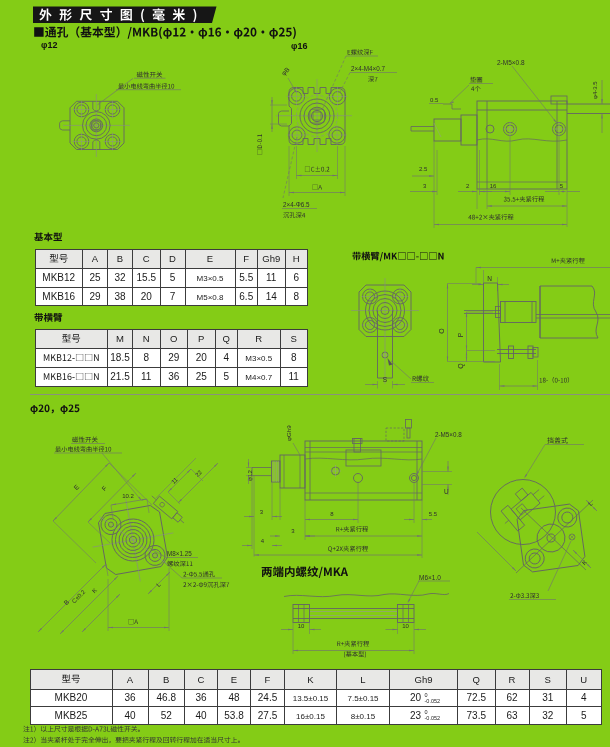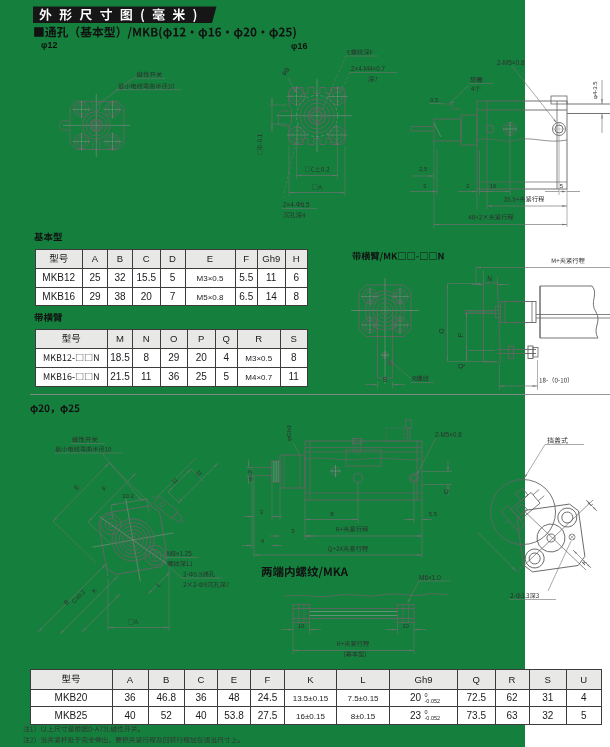--- a/index.html
+++ b/index.html
@@ -1,15 +1,15 @@
 <!DOCTYPE html>
 <html><head><meta charset="utf-8"><style>
 html,body{margin:0;padding:0;background:#fff;width:610px;height:747px;overflow:hidden}
 *{box-sizing:border-box}
-#pg{position:relative;width:525px;height:747px;background:#15803d;font-family:"Liberation Sans",sans-serif}
+#pg{position:relative;width:610px;height:747px;background:#84cc16;font-family:"Liberation Sans",sans-serif}
 </style></head><body>
 <div id="pg">
 <svg width="610" height="747" viewBox="0 0 610 747" style="position:absolute;left:0;top:0">
 <path d="M33,6.5 L216.5,6.5 L212,23 L33,23 Z" fill="#161616"></path>
 <path transform="translate(39,19.5)" d="M2.6 -11.05C2.2 -8.81 1.42 -6.64 0.29 -5.34C0.65 -5.11 1.33 -4.62 1.6 -4.35C2.26 -5.21 2.83 -6.37 3.3 -7.67H5.26C5.08 -6.56 4.82 -5.6 4.47 -4.75C4 -5.11 3.46 -5.51 3.04 -5.81L2.11 -4.75C2.61 -4.34 3.29 -3.81 3.78 -3.35C2.94 -1.95 1.77 -0.95 0.33 -0.29C0.71 -0.01 1.36 0.64 1.62 1.03C4.58 -0.45 6.51 -3.61 7.14 -8.88L6.02 -9.2L5.72 -9.15H3.78C3.93 -9.68 4.06 -10.23 4.17 -10.78ZM7.66 -11.04V1.17H9.29V-5.54C10.09 -4.69 10.96 -3.74 11.4 -3.09L12.73 -4.15C12.1 -4.97 10.78 -6.24 9.88 -7.12L9.29 -6.69V-11.04Z M30.89 -10.85C30.16 -9.8 28.73 -8.75 27.53 -8.15C27.92 -7.85 28.38 -7.38 28.64 -7.05C29.98 -7.83 31.39 -8.97 32.37 -10.26ZM31.16 -7.28C30.39 -6.16 28.94 -5.04 27.71 -4.38C28.1 -4.08 28.55 -3.63 28.81 -3.29C30.14 -4.12 31.59 -5.36 32.59 -6.68ZM31.38 -3.81C30.5 -2.21 28.78 -0.88 27.04 -0.13C27.43 0.21 27.88 0.74 28.13 1.13C30.04 0.16 31.76 -1.34 32.86 -3.24ZM25.07 -8.84V-6.03H23.58V-8.84ZM20.62 -6.03V-4.59H22.11C22.05 -2.86 21.72 -1.14 20.46 0.19C20.81 0.43 21.36 0.95 21.6 1.26C23.15 -0.34 23.5 -2.46 23.57 -4.59H25.07V1.16H26.6V-4.59H27.86V-6.03H26.6V-8.84H27.69V-10.28H20.85V-8.84H22.12V-6.03Z M42.49 -10.61V-6.72C42.49 -4.64 42.36 -1.79 40.67 0.12C41.04 0.31 41.74 0.9 42 1.22C43.45 -0.43 43.95 -2.94 44.1 -5.07H46.87C47.72 -2.03 49.14 0.08 51.93 1.07C52.16 0.62 52.65 -0.05 53.01 -0.38C50.59 -1.1 49.19 -2.78 48.49 -5.07H51.81V-10.61ZM44.16 -9.09H50.18V-6.59H44.16V-6.72Z M62.45 -5.16C63.33 -4.19 64.3 -2.83 64.67 -1.95L66.11 -2.85C65.7 -3.77 64.67 -5.04 63.78 -5.97ZM68.4 -11.04V-8.44H61.18V-6.88H68.4V-0.9C68.4 -0.6 68.27 -0.49 67.96 -0.49C67.61 -0.49 66.5 -0.48 65.41 -0.53C65.68 -0.08 66.01 0.71 66.11 1.2C67.49 1.21 68.54 1.14 69.19 0.88C69.83 0.62 70.06 0.17 70.06 -0.88V-6.88H73.03V-8.44H70.06V-11.04Z M81.74 -10.54V1.17H83.23V0.7H91.32V1.17H92.89V-10.54ZM84.26 -1.81C86 -1.61 88.14 -1.12 89.44 -0.66H83.23V-4.54C83.45 -4.22 83.69 -3.78 83.79 -3.48C84.5 -3.65 85.22 -3.87 85.94 -4.15L85.45 -3.47C86.55 -3.25 87.92 -2.78 88.69 -2.42L89.33 -3.38C88.59 -3.7 87.36 -4.08 86.33 -4.3C86.68 -4.46 87.04 -4.62 87.38 -4.8C88.38 -4.29 89.5 -3.9 90.63 -3.65C90.77 -3.94 91.06 -4.34 91.32 -4.63V-0.66H89.61L90.28 -1.72C88.94 -2.16 86.74 -2.64 84.96 -2.82ZM86.05 -9.15C85.43 -8.2 84.34 -7.27 83.28 -6.68C83.58 -6.46 84.08 -6.01 84.31 -5.75C84.57 -5.92 84.83 -6.11 85.1 -6.33C85.39 -6.07 85.7 -5.82 86.03 -5.59C85.14 -5.24 84.17 -4.95 83.23 -4.77V-9.15ZM86.19 -9.15H91.32V-4.84C90.42 -5 89.51 -5.25 88.69 -5.56C89.58 -6.17 90.33 -6.89 90.86 -7.7L89.99 -8.22L89.77 -8.15H86.91C87.07 -8.35 87.22 -8.55 87.35 -8.75ZM87.33 -6.19C86.86 -6.43 86.44 -6.71 86.09 -7.01H88.6C88.24 -6.71 87.79 -6.43 87.33 -6.19Z M104.06 2.63 105.24 2.12C104.15 0.22 103.65 -1.96 103.65 -4.09C103.65 -6.23 104.15 -8.42 105.24 -10.32L104.06 -10.83C102.82 -8.81 102.11 -6.69 102.11 -4.09C102.11 -1.49 102.82 0.62 104.06 2.63Z M117.09 -7.66H122.11V-7.01H117.09ZM115.53 -8.53V-6.15H123.77V-8.53ZM118.47 -10.8 118.82 -10.18H113.71V-9H125.53V-10.18H120.56C120.38 -10.5 120.15 -10.89 119.94 -11.19ZM113.86 -5.64V-3.34H115.21V-4.63H122.21C120.6 -4.3 117.95 -4.06 115.74 -3.94C115.84 -3.72 115.96 -3.35 115.99 -3.12C116.75 -3.15 117.59 -3.19 118.41 -3.25V-2.85L114.6 -2.6L114.69 -1.72L118.41 -1.96V-1.51L113.98 -1.23L114.08 -0.25L118.41 -0.53C118.44 0.66 119.02 0.99 120.84 0.99C121.25 0.99 123.37 0.99 123.81 0.99C125.17 0.99 125.63 0.68 125.8 -0.49C125.39 -0.56 124.83 -0.73 124.49 -0.91C124.41 -0.23 124.27 -0.12 123.66 -0.12C123.15 -0.12 121.34 -0.12 120.95 -0.12C120.12 -0.12 119.95 -0.19 119.95 -0.64L125.1 -0.97L125.01 -1.92L119.95 -1.61V-2.05L124.24 -2.34L124.15 -3.21L119.95 -2.94V-3.39C121.08 -3.51 122.14 -3.65 122.99 -3.83L122.44 -4.63H123.98V-3.42H125.4V-5.64Z M143.51 -10.48C143.1 -9.45 142.38 -8.1 141.76 -7.24L143.13 -6.63C143.77 -7.42 144.57 -8.66 145.25 -9.8ZM134.57 -9.8C135.25 -8.84 135.95 -7.57 136.19 -6.75L137.73 -7.44C137.45 -8.29 136.71 -9.5 135.99 -10.41ZM138.97 -11.04V-6.17H133.96V-4.6H137.9C136.86 -3.02 135.21 -1.46 133.63 -0.57C133.99 -0.25 134.51 0.35 134.78 0.74C136.32 -0.26 137.82 -1.82 138.97 -3.56V1.17H140.65V-3.6C141.82 -1.9 143.34 -0.33 144.84 0.69C145.13 0.26 145.66 -0.36 146.04 -0.68C144.47 -1.55 142.82 -3.05 141.74 -4.6H145.66V-6.17H140.65V-11.04Z M155.37 2.63C156.61 0.62 157.32 -1.49 157.32 -4.09C157.32 -6.69 156.61 -8.81 155.37 -10.83L154.19 -10.32C155.28 -8.42 155.78 -6.23 155.78 -4.09C155.78 -1.96 155.28 0.22 154.19 2.12Z" fill="#ffffff"></path>
 <path transform="translate(33,36.5)" d="M10.62 -9.2H1.18V0.24H10.62Z M12.34 -8.76C13.04 -8.14 13.98 -7.28 14.41 -6.73L15.42 -7.69C14.96 -8.22 13.99 -9.04 13.3 -9.61ZM15.03 -5.51H12.19V-4.2H13.68V-1.38C13.17 -1.14 12.61 -0.71 12.1 -0.19L12.96 1C13.46 0.28 14.03 -0.42 14.41 -0.42C14.66 -0.42 15.05 -0.06 15.52 0.21C16.34 0.68 17.31 0.81 18.77 0.81C20.04 0.81 22.01 0.74 22.93 0.7C22.95 0.33 23.15 -0.31 23.3 -0.66C22.07 -0.5 20.1 -0.39 18.82 -0.39C17.53 -0.39 16.47 -0.46 15.71 -0.92C15.42 -1.09 15.21 -1.24 15.03 -1.36ZM16.17 -9.65V-8.58H20.38C20.07 -8.34 19.74 -8.12 19.41 -7.93C18.87 -8.15 18.31 -8.37 17.85 -8.53L16.94 -7.78C17.46 -7.58 18.07 -7.32 18.63 -7.06H16.06V-0.94H17.38V-2.73H18.74V-0.99H20V-2.73H21.41V-2.19C21.41 -2.07 21.36 -2.02 21.23 -2.02C21.1 -2.02 20.69 -2.01 20.32 -2.03C20.46 -1.72 20.61 -1.25 20.67 -0.91C21.38 -0.91 21.9 -0.92 22.27 -1.11C22.64 -1.3 22.75 -1.59 22.75 -2.17V-7.06H21.17L21.19 -7.08L20.57 -7.4C21.36 -7.88 22.12 -8.47 22.72 -9.05L21.88 -9.72L21.61 -9.65ZM21.41 -6.04V-5.4H20V-6.04ZM17.38 -4.41H18.74V-3.75H17.38ZM17.38 -5.4V-6.04H18.74V-5.4ZM21.41 -4.41V-3.75H20V-4.41Z M30.51 -9.81V-1.13C30.51 0.44 30.86 0.92 32.13 0.92C32.38 0.92 33.26 0.92 33.51 0.92C34.72 0.92 35.05 0.14 35.18 -1.92C34.8 -2.02 34.23 -2.3 33.89 -2.56C33.83 -0.8 33.76 -0.35 33.38 -0.35C33.19 -0.35 32.52 -0.35 32.37 -0.35C31.99 -0.35 31.94 -0.46 31.94 -1.12V-9.81ZM26.34 -6.69V-4.45C25.42 -4.21 24.58 -4 23.91 -3.85L24.19 -2.42L26.34 -3.02V-0.6C26.34 -0.44 26.29 -0.39 26.1 -0.39C25.91 -0.39 25.29 -0.38 24.71 -0.4C24.91 0 25.09 0.63 25.15 1.01C26.03 1.03 26.68 0.99 27.13 0.77C27.59 0.54 27.72 0.14 27.72 -0.58V-3.41L29.91 -4.04L29.72 -5.36L27.72 -4.81V-6.14C28.57 -6.88 29.44 -7.87 30.05 -8.77L29.09 -9.46L28.8 -9.38H24.21V-8.07H27.75C27.33 -7.56 26.81 -7.04 26.34 -6.69Z M43.22 -4.48C43.22 -1.96 44.27 -0.07 45.55 1.18L46.67 0.68C45.49 -0.59 44.56 -2.22 44.56 -4.48C44.56 -6.75 45.49 -8.38 46.67 -9.65L45.55 -10.15C44.27 -8.9 43.22 -7.01 43.22 -4.48Z M54.98 -10.02V-9.13H51.26V-10.03H49.84V-9.13H48.21V-7.99H49.84V-4.45H47.58V-3.29H49.86C49.21 -2.67 48.34 -2.12 47.47 -1.81C47.77 -1.55 48.18 -1.05 48.38 -0.73C49.04 -1.03 49.69 -1.44 50.27 -1.95V-1.19H52.36V-0.42H48.64V0.73H57.68V-0.42H53.8V-1.19H55.96V-2.07C56.52 -1.56 57.17 -1.13 57.82 -0.84C58.02 -1.17 58.45 -1.68 58.75 -1.92C57.91 -2.22 57.09 -2.73 56.44 -3.29H58.62V-4.45H56.43V-7.99H58.04V-9.13H56.43V-10.02ZM51.26 -7.99H54.98V-7.48H51.26ZM51.26 -6.49H54.98V-5.97H51.26ZM51.26 -4.98H54.98V-4.45H51.26ZM52.36 -3.06V-2.31H50.66C50.98 -2.62 51.26 -2.95 51.5 -3.29H54.85C55.09 -2.95 55.38 -2.62 55.7 -2.31H53.8V-3.06Z M64.14 -6.29V-2.38H61.96C62.81 -3.49 63.53 -4.84 64.06 -6.29ZM65.64 -6.29H65.69C66.22 -4.85 66.92 -3.49 67.77 -2.38H65.64ZM64.14 -10.02V-7.73H59.7V-6.29H62.61C61.87 -4.5 60.66 -2.8 59.28 -1.85C59.61 -1.58 60.07 -1.06 60.32 -0.71C60.79 -1.07 61.24 -1.51 61.66 -2.01V-0.94H64.14V1.06H65.64V-0.94H68.1V-1.97C68.49 -1.51 68.9 -1.1 69.35 -0.76C69.6 -1.16 70.1 -1.71 70.47 -2.01C69.09 -2.94 67.89 -4.55 67.14 -6.29H70.13V-7.73H65.64V-10.02Z M78.01 -9.35V-5.33H79.31V-9.35ZM80.17 -9.89V-4.85C80.17 -4.7 80.12 -4.66 79.94 -4.66C79.78 -4.64 79.2 -4.64 78.66 -4.66C78.84 -4.32 79.02 -3.78 79.08 -3.42C79.91 -3.42 80.52 -3.45 80.96 -3.63C81.4 -3.85 81.51 -4.18 81.51 -4.83V-9.89ZM75.1 -8.37V-7.13H74.09V-8.37ZM72.55 -2.87V-1.58H75.97V-0.64H71.34V0.67H82.02V-0.64H77.42V-1.58H80.84V-2.87H77.42V-3.8H76.42V-5.88H77.51V-7.13H76.42V-8.37H77.25V-9.61H71.86V-8.37H72.79V-7.13H71.46V-5.88H72.65C72.48 -5.29 72.07 -4.72 71.21 -4.27C71.46 -4.07 71.94 -3.55 72.13 -3.28C73.31 -3.93 73.81 -4.9 74 -5.88H75.1V-3.6H75.97V-2.87Z M86.58 -4.48C86.58 -7.01 85.53 -8.9 84.25 -10.15L83.13 -9.65C84.31 -8.38 85.24 -6.75 85.24 -4.48C85.24 -2.22 84.31 -0.59 83.13 0.68L84.25 1.18C85.53 -0.07 86.58 -1.96 86.58 -4.48Z M94.57 2.14H95.72L98.65 -9.51H97.5Z M100.04 0H101.61V-3.65C101.61 -4.48 101.47 -5.69 101.39 -6.51H101.43L102.13 -4.46L103.49 -0.79H104.49L105.83 -4.46L106.54 -6.51H106.6C106.51 -5.69 106.38 -4.48 106.38 -3.65V0H107.97V-8.74H106.03L104.57 -4.64C104.39 -4.11 104.24 -3.53 104.05 -2.97H103.99C103.82 -3.53 103.65 -4.11 103.46 -4.64L101.98 -8.74H100.04Z M110.11 0H111.85V-2.45L113 -3.93L115.26 0H117.17L114.04 -5.3L116.7 -8.74H114.78L111.89 -4.94H111.85V-8.74H110.11Z M118.2 0H121.32C123.24 0 124.69 -0.81 124.69 -2.57C124.69 -3.74 124.01 -4.41 123.06 -4.64V-4.68C123.81 -4.96 124.25 -5.77 124.25 -6.58C124.25 -8.21 122.89 -8.74 121.09 -8.74H118.2ZM119.95 -5.18V-7.4H120.99C122.04 -7.4 122.55 -7.09 122.55 -6.32C122.55 -5.63 122.08 -5.18 120.97 -5.18ZM119.95 -1.35V-3.89H121.16C122.37 -3.89 122.99 -3.53 122.99 -2.68C122.99 -1.77 122.34 -1.35 121.16 -1.35Z M127.94 2.38 129.01 1.92C128.02 0.2 127.57 -1.78 127.57 -3.72C127.57 -5.65 128.02 -7.65 129.01 -9.37L127.94 -9.83C126.81 -8 126.17 -6.08 126.17 -3.72C126.17 -1.36 126.81 0.57 127.94 2.38Z M133.66 -1.19C132.64 -1.24 131.91 -1.99 131.91 -3.3C131.91 -4.61 132.64 -5.37 133.66 -5.42ZM133.66 2.37H135.25V0.11C137.08 0.02 138.77 -1.18 138.77 -3.3C138.77 -5.43 137.1 -6.63 135.25 -6.71V-8.39H133.66V-6.71C131.83 -6.62 130.14 -5.43 130.14 -3.3C130.14 -1.18 131.83 0.01 133.66 0.11ZM135.25 -5.42C136.3 -5.37 137 -4.61 137 -3.3C137 -1.99 136.27 -1.24 135.25 -1.19Z M140.25 0H145.51V-1.42H143.87V-8.74H142.58C142.02 -8.39 141.43 -8.17 140.55 -8.01V-6.93H142.14V-1.42H140.25Z M146.76 0H152.61V-1.46H150.72C150.31 -1.46 149.73 -1.42 149.28 -1.36C150.87 -2.93 152.2 -4.63 152.2 -6.21C152.2 -7.84 151.1 -8.9 149.45 -8.9C148.26 -8.9 147.48 -8.44 146.66 -7.56L147.63 -6.63C148.07 -7.12 148.59 -7.53 149.22 -7.53C150.06 -7.53 150.53 -6.99 150.53 -6.12C150.53 -4.77 149.14 -3.13 146.76 -1Z M159.11 -5.99C158.29 -5.99 157.6 -5.31 157.6 -4.48C157.6 -3.66 158.29 -2.97 159.11 -2.97C159.94 -2.97 160.62 -3.66 160.62 -4.48C160.62 -5.31 159.94 -5.99 159.11 -5.99Z M169.05 -1.19C168.03 -1.24 167.3 -1.99 167.3 -3.3C167.3 -4.61 168.03 -5.37 169.05 -5.42ZM169.05 2.37H170.64V0.11C172.47 0.02 174.16 -1.18 174.16 -3.3C174.16 -5.43 172.49 -6.63 170.64 -6.71V-8.39H169.05V-6.71C167.22 -6.62 165.53 -5.43 165.53 -3.3C165.53 -1.18 167.22 0.01 169.05 0.11ZM170.64 -5.42C171.69 -5.37 172.39 -4.61 172.39 -3.3C172.39 -1.99 171.65 -1.24 170.64 -1.19Z M175.64 0H180.89V-1.42H179.25V-8.74H177.97C177.41 -8.39 176.82 -8.17 175.94 -8.01V-6.93H177.53V-1.42H175.64Z M185.37 0.17C186.85 0.17 188.1 -0.97 188.1 -2.76C188.1 -4.63 187.05 -5.5 185.59 -5.5C185.04 -5.5 184.29 -5.17 183.81 -4.58C183.89 -6.75 184.71 -7.5 185.72 -7.5C186.22 -7.5 186.75 -7.21 187.05 -6.87L187.97 -7.91C187.45 -8.45 186.68 -8.9 185.6 -8.9C183.84 -8.9 182.23 -7.5 182.23 -4.25C182.23 -1.18 183.71 0.17 185.37 0.17ZM183.84 -3.35C184.28 -4.01 184.81 -4.27 185.27 -4.27C186.03 -4.27 186.52 -3.8 186.52 -2.76C186.52 -1.7 185.99 -1.14 185.33 -1.14C184.6 -1.14 184.01 -1.76 183.84 -3.35Z M194.5 -5.99C193.67 -5.99 192.99 -5.31 192.99 -4.48C192.99 -3.66 193.67 -2.97 194.5 -2.97C195.33 -2.97 196.01 -3.66 196.01 -4.48C196.01 -5.31 195.33 -5.99 194.5 -5.99Z M204.43 -1.19C203.42 -1.24 202.69 -1.99 202.69 -3.3C202.69 -4.61 203.42 -5.37 204.43 -5.42ZM204.43 2.37H206.03V0.11C207.86 0.02 209.54 -1.18 209.54 -3.3C209.54 -5.43 207.88 -6.63 206.03 -6.71V-8.39H204.43V-6.71C202.61 -6.62 200.92 -5.43 200.92 -3.3C200.92 -1.18 202.61 0.01 204.43 0.11ZM206.03 -5.42C207.08 -5.37 207.77 -4.61 207.77 -3.3C207.77 -1.99 207.04 -1.24 206.03 -1.19Z M210.57 0H216.42V-1.46H214.54C214.12 -1.46 213.54 -1.42 213.1 -1.36C214.69 -2.93 216.01 -4.63 216.01 -6.21C216.01 -7.84 214.91 -8.9 213.26 -8.9C212.07 -8.9 211.29 -8.44 210.48 -7.56L211.44 -6.63C211.88 -7.12 212.4 -7.53 213.04 -7.53C213.87 -7.53 214.35 -6.99 214.35 -6.12C214.35 -4.77 212.95 -3.13 210.57 -1Z M220.51 0.17C222.29 0.17 223.47 -1.39 223.47 -4.41C223.47 -7.41 222.29 -8.9 220.51 -8.9C218.72 -8.9 217.54 -7.42 217.54 -4.41C217.54 -1.39 218.72 0.17 220.51 0.17ZM220.51 -1.19C219.75 -1.19 219.18 -1.95 219.18 -4.41C219.18 -6.84 219.75 -7.56 220.51 -7.56C221.26 -7.56 221.82 -6.84 221.82 -4.41C221.82 -1.95 221.26 -1.19 220.51 -1.19Z M229.89 -5.99C229.06 -5.99 228.38 -5.31 228.38 -4.48C228.38 -3.66 229.06 -2.97 229.89 -2.97C230.71 -2.97 231.4 -3.66 231.4 -4.48C231.4 -5.31 230.71 -5.99 229.89 -5.99Z M239.82 -1.19C238.81 -1.24 238.08 -1.99 238.08 -3.3C238.08 -4.61 238.81 -5.37 239.82 -5.42ZM239.82 2.37H241.42V0.11C243.25 0.02 244.93 -1.18 244.93 -3.3C244.93 -5.43 243.27 -6.63 241.42 -6.71V-8.39H239.82V-6.71C237.99 -6.62 236.31 -5.43 236.31 -3.3C236.31 -1.18 237.99 0.01 239.82 0.11ZM241.42 -5.42C242.47 -5.37 243.16 -4.61 243.16 -3.3C243.16 -1.99 242.43 -1.24 241.42 -1.19Z M245.96 0H251.81V-1.46H249.92C249.51 -1.46 248.93 -1.42 248.48 -1.36C250.08 -2.93 251.4 -4.63 251.4 -6.21C251.4 -7.84 250.3 -8.9 248.65 -8.9C247.46 -8.9 246.68 -8.44 245.86 -7.56L246.83 -6.63C247.27 -7.12 247.79 -7.53 248.43 -7.53C249.26 -7.53 249.74 -6.99 249.74 -6.12C249.74 -4.77 248.34 -3.13 245.96 -1Z M255.68 0.17C257.28 0.17 258.73 -0.96 258.73 -2.9C258.73 -4.8 257.51 -5.66 256.04 -5.66C255.64 -5.66 255.33 -5.59 254.99 -5.43L255.15 -7.28H258.33V-8.74H253.65L253.42 -4.5L254.21 -3.99C254.73 -4.32 255.01 -4.44 255.52 -4.44C256.39 -4.44 256.99 -3.87 256.99 -2.86C256.99 -1.83 256.35 -1.25 255.45 -1.25C254.64 -1.25 254.02 -1.65 253.52 -2.14L252.72 -1.03C253.38 -0.38 254.29 0.17 255.68 0.17Z M261.06 2.38C262.18 0.57 262.83 -1.36 262.83 -3.72C262.83 -6.08 262.18 -8 261.06 -9.83L259.99 -9.37C260.98 -7.65 261.43 -5.65 261.43 -3.72C261.43 -1.78 260.98 0.2 259.99 1.92Z" fill="#111111"></path>
 <text x="41" y="48" font-size="9" font-weight="bold" fill="#111" text-anchor="start" font-family="Liberation Sans, sans-serif">φ12</text>
 <path d="M76.5,101.3 L117.5,101.3 L124,107.8 L124,143 L117.5,149.5 L76.5,149.5 L70,143 L70,107.8 Z" fill="none" stroke="#646464" stroke-width="0.9"></path>
 <line x1="63" y1="125.4" x2="130" y2="125.4" stroke="#8a8a8a" stroke-width="0.6"></line>
 <line x1="96.3" y1="94" x2="96.3" y2="157" stroke="#8a8a8a" stroke-width="0.6"></line>

